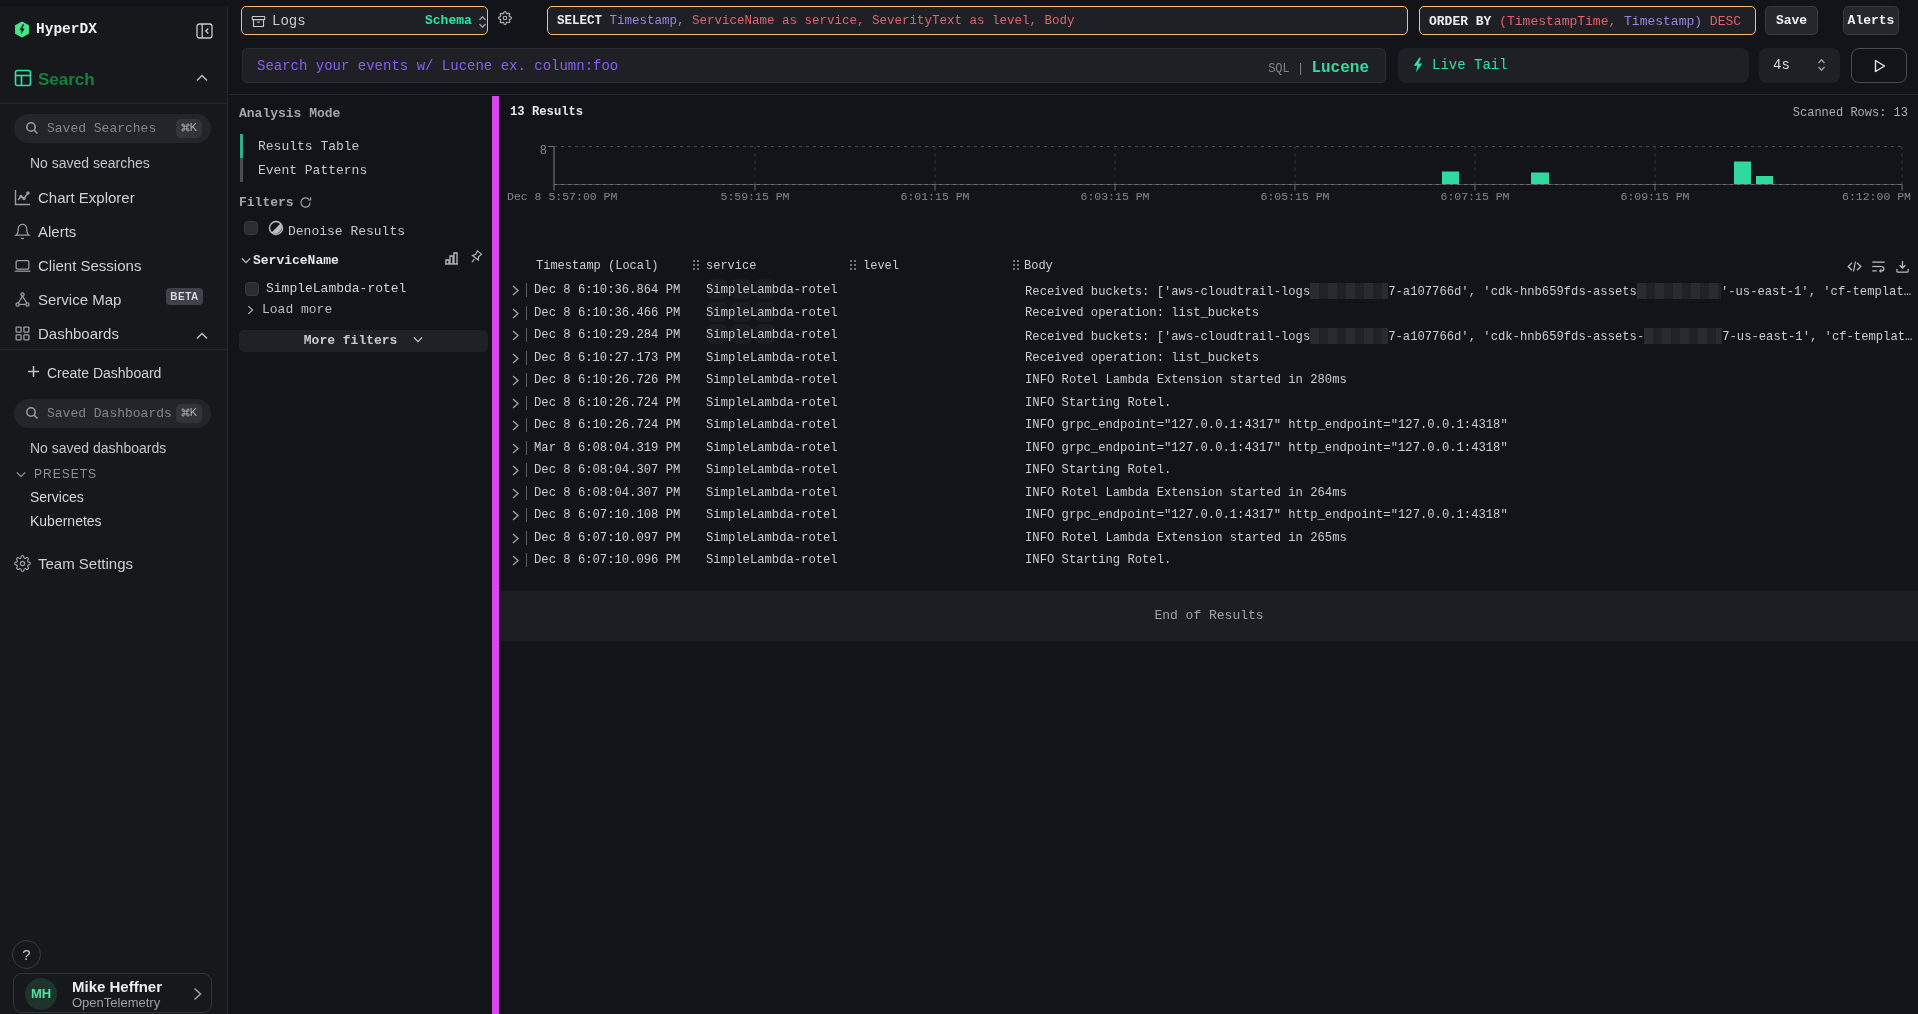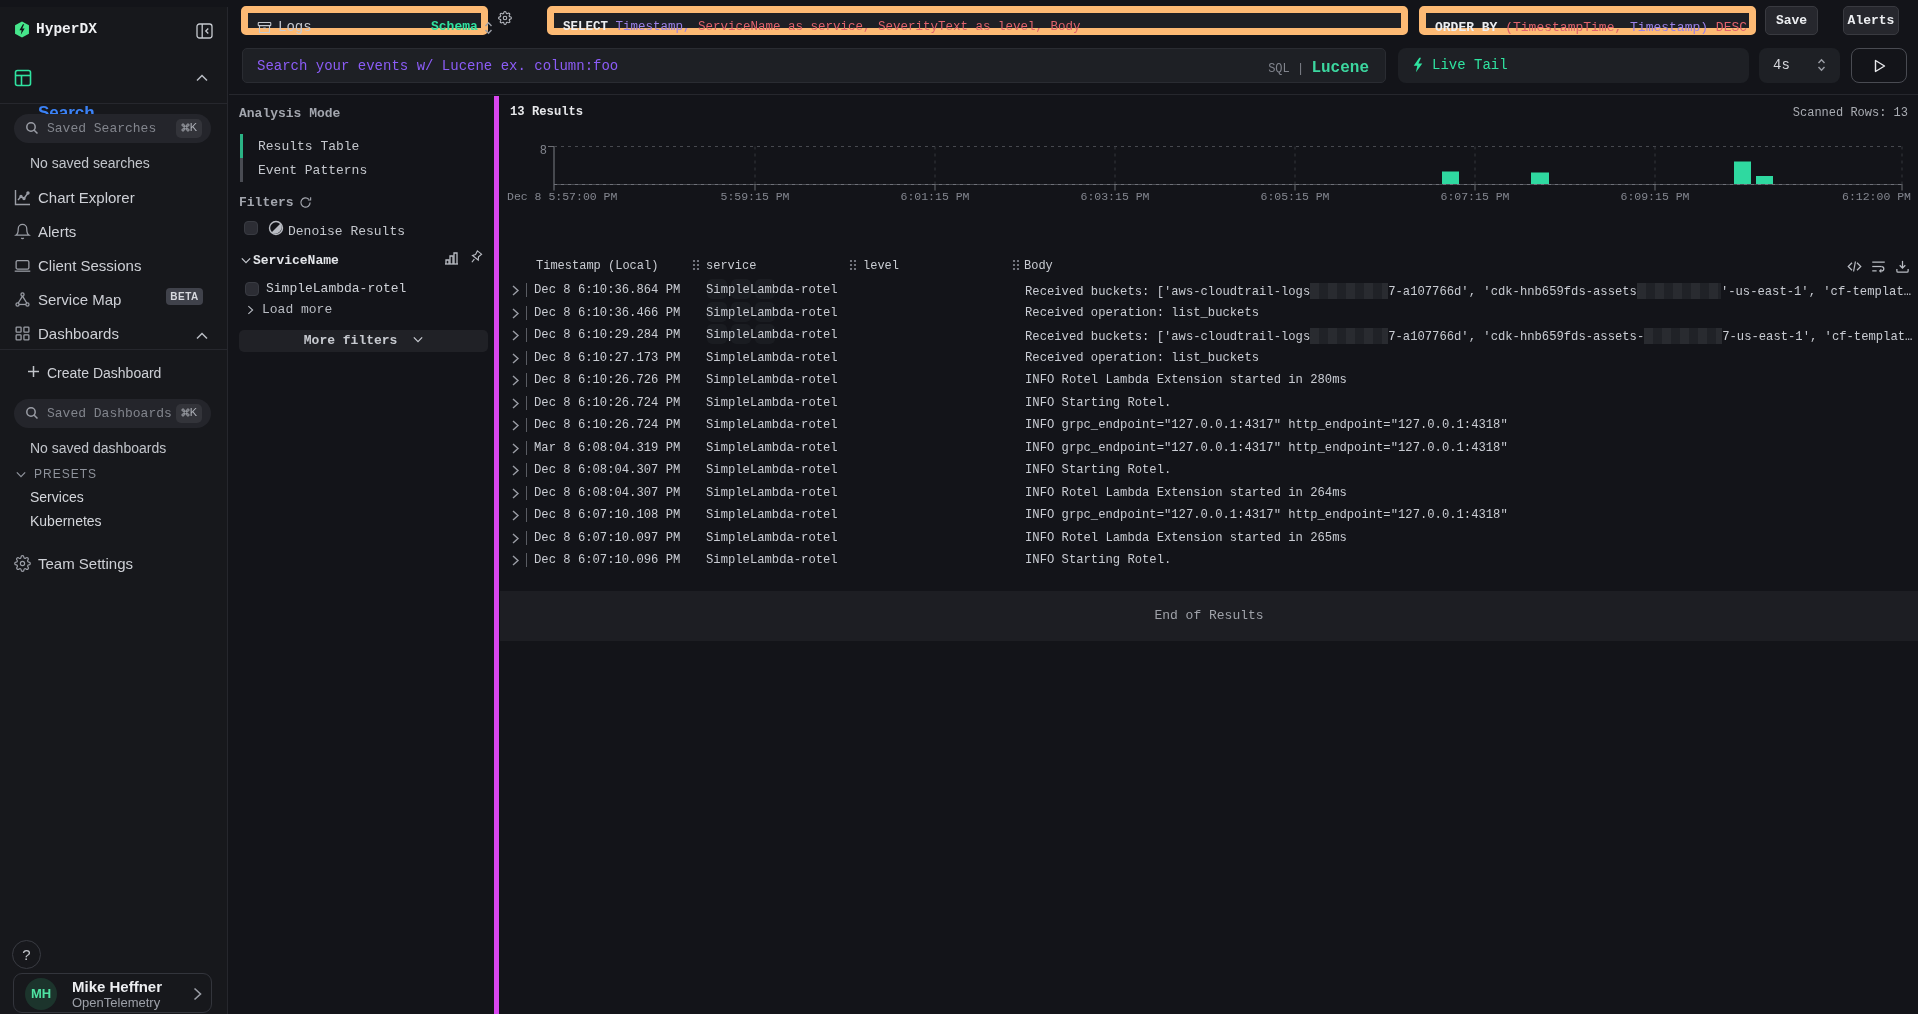--- a/index.html
+++ b/index.html
@@ -8,21 +8,21 @@
   .abs { position:absolute; }
 
   
   #sidebar { position:absolute; left:0; top:7px; width:228px; height:1014px;
     background:#17181c; border-right:1px solid #26272d; }
   #logo-hex { position:absolute; left:14px; top:14px; }
   #logo-text { position:absolute; left:36px; top:14px; font-size:14.5px; font-weight:bold; color:#f0f1f4; letter-spacing:0px; }
   #collapse-btn { position:absolute; left:196px; top:16px; }
   #search-row { position:absolute; left:0; top:60px; width:100%; height:37px; }
   #search-row .ic { position:absolute; left:14px; top:2px; }
-  #search-row .t { position:absolute; left:38px; top:3px; font-size:17px; font-weight:bold; color:#3b82f6; font-family:"Liberation Sans", sans-serif;margin-top:33px; }
+  #search-row .t { position:absolute; left:38px; top:3px; font-size:17px; font-weight:bold; color:#15803d; font-family:"Liberation Sans", sans-serif; }
   #sb-sec-border { position:absolute; left:0; top:96px; width:228px; border-top:1px solid #26272d; }
   .pill-input { position:absolute; left:14px; width:197px; height:29px; background:#24252b; border-radius:15px;text-align:right; }
   .pill-input .mag { position:absolute; left:11px; top:7px; }
   .pill-input .ph { position:absolute; left:33px; top:7px; font-size:13px; color:#82858d; }
   .pill-input .kbd { position:absolute; right:9px; top:5px; height:19px; padding:2px 5px 0 5px; background:#33343a; border-radius:5px; font-size:11px; color:#aeb1b8; font-family:"Liberation Sans", sans-serif; }
   .sb-note { position:absolute; left:30px; font-size:14px; color:#c2c5cb; font-family:"Liberation Sans", sans-serif; }
   .nav-item { position:absolute; left:0; width:228px; height:30px; font-family:"Liberation Sans", sans-serif; }
   .nav-item .ic { position:absolute; left:14px; top:0px; }
   .nav-item .t { position:absolute; left:38px; top:0px; font-size:15px; color:#ced0d6; }
   .beta { position:absolute; left:166px; top:-3px; width:37px; height:17px; background:#40424b; border-radius:4px;
@@ -32,21 +32,21 @@
   #help-circle { position:absolute; left:12px; top:933px; width:29px; height:29px; border:1px solid #393b42; border-radius:50%;
      color:#c3c6cc; font-size:15px; text-align:center; line-height:28px; font-family:"Liberation Sans",sans-serif; }
   #user-card { position:absolute; left:13px; top:966px; width:199px; height:40px; border:1px solid #33353c; border-radius:9px; }
   #user-card .av { position:absolute; left:11px; top:4px; width:32px; height:32px; border-radius:50%; background:#1c342c;
      color:#4fe3a3; font-size:13px; font-weight:bold; text-align:center; line-height:32px; font-family:"Liberation Sans",sans-serif;}
   #user-card .n { position:absolute; left:58px; top:4px; font-size:15px; font-weight:bold; color:#edeef1; font-family:"Liberation Sans",sans-serif;}
   #user-card .o { position:absolute; left:58px; top:21px; font-size:13px; color:#9da0a8; font-family:"Liberation Sans",sans-serif;}
 
   
   #topbar { position:absolute; left:229px; top:0; width:1689px; height:95px; border-bottom:1px solid #26272d; background:#131419; }
-  .box { position:absolute; background:#1e2025; border:7px solid #fdba74; border-radius:5px; }
+  .box { position:absolute; background:#1e2025; border:1px solid #fdba74; border-radius:5px; }
   #logs-box { left:12px; top:6px; width:247px; height:29px; }
   #logs-box .t { position:absolute; left:30px; top:6px; font-size:14px; color:#c6c9cf; }
   #logs-box .schema { position:absolute; left:183px; top:6px; font-size:13px; font-weight:bold; color:#2fe3a0; }
   #gear1 { position:absolute; left:269px; top:11px; }
   #select-box { left:318px; top:6px; width:861px; height:29px; }
   #order-box { left:1190px; top:6px; width:337px; height:29px; }
   .sqlline { position:absolute; left:9px; top:7px; white-space:pre; }
   .kw { font-weight:bold; color:#eceef1; }
   .purp { color:#9c82e8; } .red { color:#e2636c; }
   #select-box .sqlline { font-size:12.5px; }
@@ -60,21 +60,21 @@
   #search-input .ph { position:absolute; left:14px; top:9px; font-size:14px; color:#8b5cf6; }
   #search-input .langs { position:absolute; right:16px; top:10px; font-size:12px; color:#81848d; }
   #search-input .langs b { color:#3cd69f; font-size:16px; }
   #livetail { left:1169px; top:48px; width:351px; height:35px; background:#1e2025; border-radius:8px; }
   #livetail .t { position:absolute; left:34px; top:9px; font-size:14px; color:#2fe3a0; }
   #interval { left:1530px; top:48px; width:81px; height:35px; background:#1e2025; border-radius:8px; }
   #interval .t { position:absolute; left:14px; top:9px; font-size:14px; color:#d6d8dd; }
   #play-btn { position:absolute; left:1622px; top:48px; width:56px; height:35px; border:1px solid #494b52; border-radius:8px; }
 
   
-  #fpanel { position:absolute; left:229px; top:96px; width:270px; height:918px; border-right:5px solid #d946ef; background:#131419; }
+  #fpanel { position:absolute; left:229px; top:96px; width:270px; height:918px; border-right:7px solid #d946ef; background:#131419; }
   #fpanel .hdr { position:absolute; left:10px; font-size:13px; font-weight:bold; color:#a3a6ae; }
   .amode { position:absolute; left:29px; font-size:13px; color:#c4c7cd; }
   #am-bar-g { position:absolute; left:11px; top:38px; width:3px; height:24px; background:#2bb385; }
   #am-bar-x { position:absolute; left:11px; top:62px; width:3px; height:24px; background:#4a4c53; }
   .fp-check { position:absolute; width:14px; height:14px; background:#2c2d34; border:1px solid #393b42; border-radius:4px; }
   #denoise-t { position:absolute; left:59px; top:128px; font-size:13px; color:#c4c7cd; }
   #svcname { position:absolute; left:24px; top:157px; font-size:13px; font-weight:bold; color:#e2e4e8; }
   #simple-t { position:absolute; left:37px; top:185px; font-size:13px; color:#ced1d7; }
   #loadmore { position:absolute; left:33px; top:206px; font-size:13px; color:#b9bcc3; }
   #morefilters { position:absolute; left:10px; top:234px; width:249px; height:22px; background:#202126; border-radius:5px;

